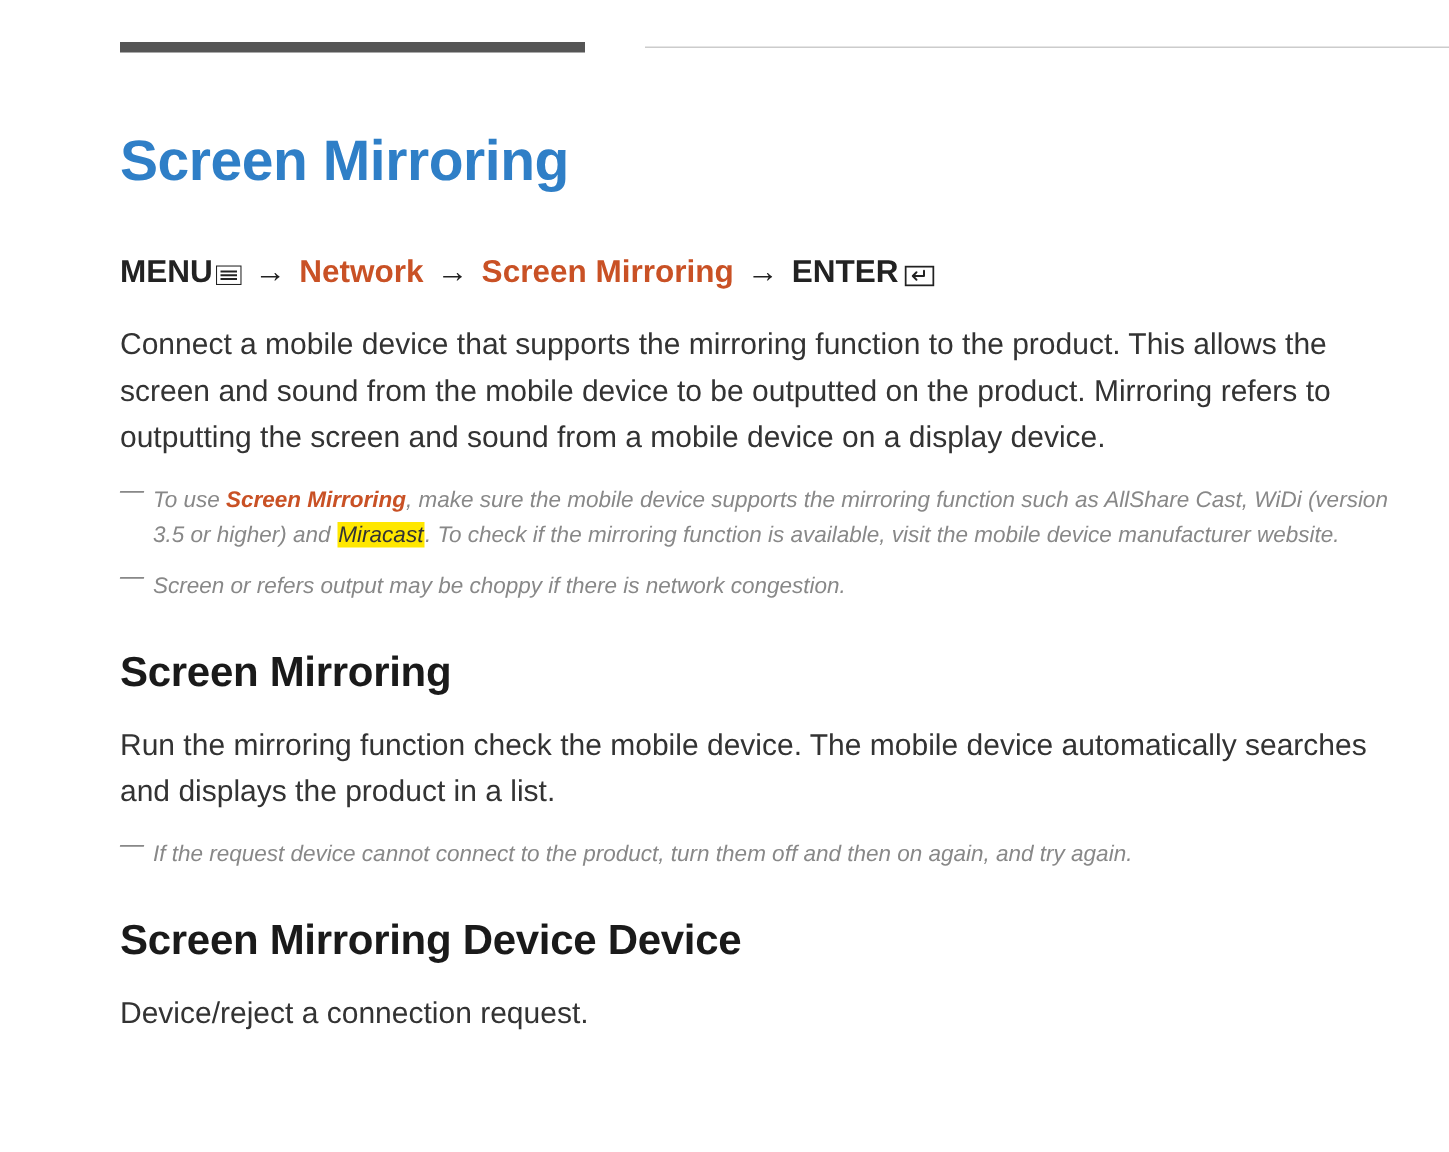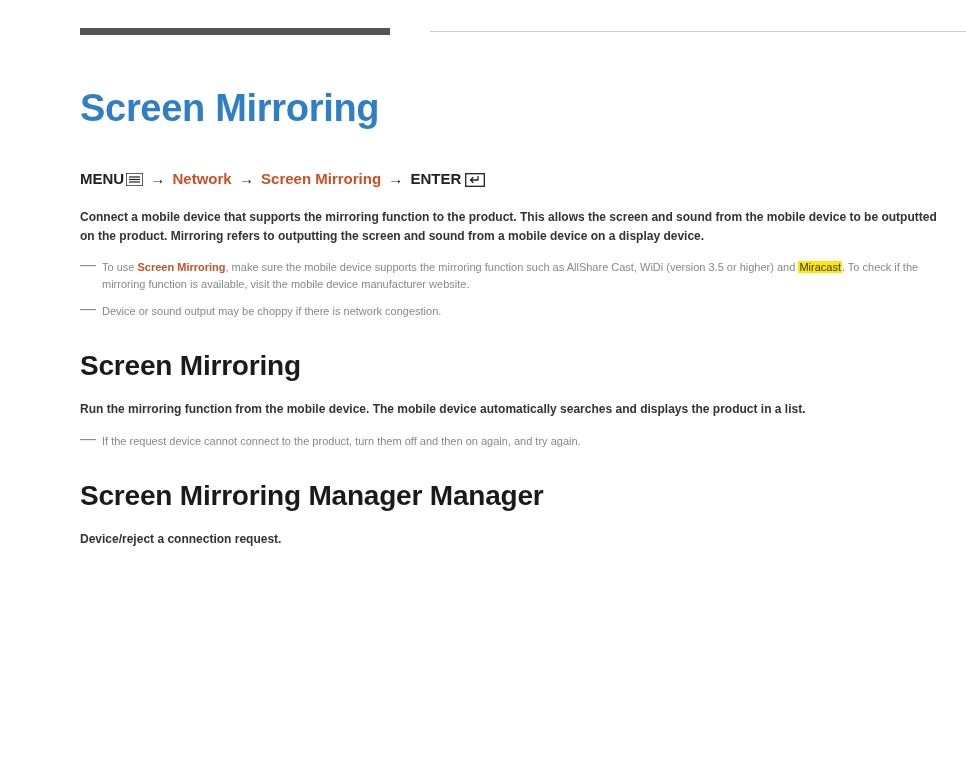--- a/index.html
+++ b/index.html
@@ -33,55 +33,56 @@
       padding: 52px 26px 0 80px;
     }
     h1.main-title {
       font-size: 38px;
       font-weight: 600;
       color: #2f7fc7;
       margin-bottom: 40px;
       letter-spacing: -0.3px;
     }
     .breadcrumb {
-      font-size: 15px;
+      font-size: 21px;
       font-weight: 700;
       color: #222;
       margin-bottom: 18px;
     }
     .breadcrumb .link { color: #c95125; font-weight: 700; }
     .breadcrumb .arrow { font-weight: 400; margin: 0 3px; color: #222; }
     .menu-icon {
       display: inline-block;
       vertical-align: -2px;
       margin-left: 2px;
     }
     .enter-icon {
       display: inline-block;
       vertical-align: -3px;
       margin-left: 4px;
     }
     p.body-text {
-      font-size: 12px;
+      font-size: 20px;
       line-height: 1.55;
       color: #333;
       margin-bottom: 14px;
-      font-weight: 700;
+      font-weight: 400;
     }
     .note-list {
       margin-bottom: 28px;
     }
     .note-item {
       position: relative;
       padding-left: 22px;
-      font-size: 11px;
+      font-size: 15px;
       line-height: 1.55;
       color: #888;
       margin-bottom: 10px;
       font-weight: 400;
+      font-style: italic;
     }
     .note-item::before {
       content: "―";
       position: absolute;
       left: 0;
       top: -6px;
       color: #888;
       font-size: 16px;
     }
     .note-item .strong-link { color: #c95125; font-weight: 700; }
@@ -124,25 +125,25 @@
           <path d="M 13 3.5 L 13 7 L 6 7 M 8 4.5 L 5.5 7 L 8 9.5" fill="none" stroke="#222" stroke-width="1.3" stroke-linecap="round" stroke-linejoin="round"></path>
         </svg></span>
   </div>
 
   <p class="body-text">Connect a mobile device that supports the mirroring function to the product. This allows the screen and sound from the mobile device to be outputted on the product. Mirroring refers to outputting the screen and sound from a mobile device on a display device.</p>
 
   <div class="note-list">
     <div class="note-item">
       <span>To use </span><span class="strong-link">Screen Mirroring</span><span>, make sure the mobile device supports the mirroring function such as AllShare Cast, WiDi (version 3.5 or higher) and </span><span class="highlight">Miracast</span><span>. To check if the mirroring function is available, visit the mobile device manufacturer website.</span>
     </div>
-    <div class="note-item">Device or sound output may be choppy if there is network congestion.</div>
+    <div class="note-item">Screen or refers output may be choppy if there is network congestion.</div>
   </div>
 
   <h2 class="sub-title">Screen Mirroring</h2>
-  <p class="body-text">Run the mirroring function from the mobile device. The mobile device automatically searches and displays the product in a list.</p>
+  <p class="body-text">Run the mirroring function check the mobile device. The mobile device automatically searches and displays the product in a list.</p>
   <div class="note-list">
     <div class="note-item">If the request device cannot connect to the product, turn them off and then on again, and try again.</div>
   </div>
 
-  <h2 class="sub-title">Screen Mirroring Manager Manager</h2>
+  <h2 class="sub-title">Screen Mirroring Device Device</h2>
   <p class="body-text">Device/reject a connection request.</p>
 
 </div>
 
 </body></html>

